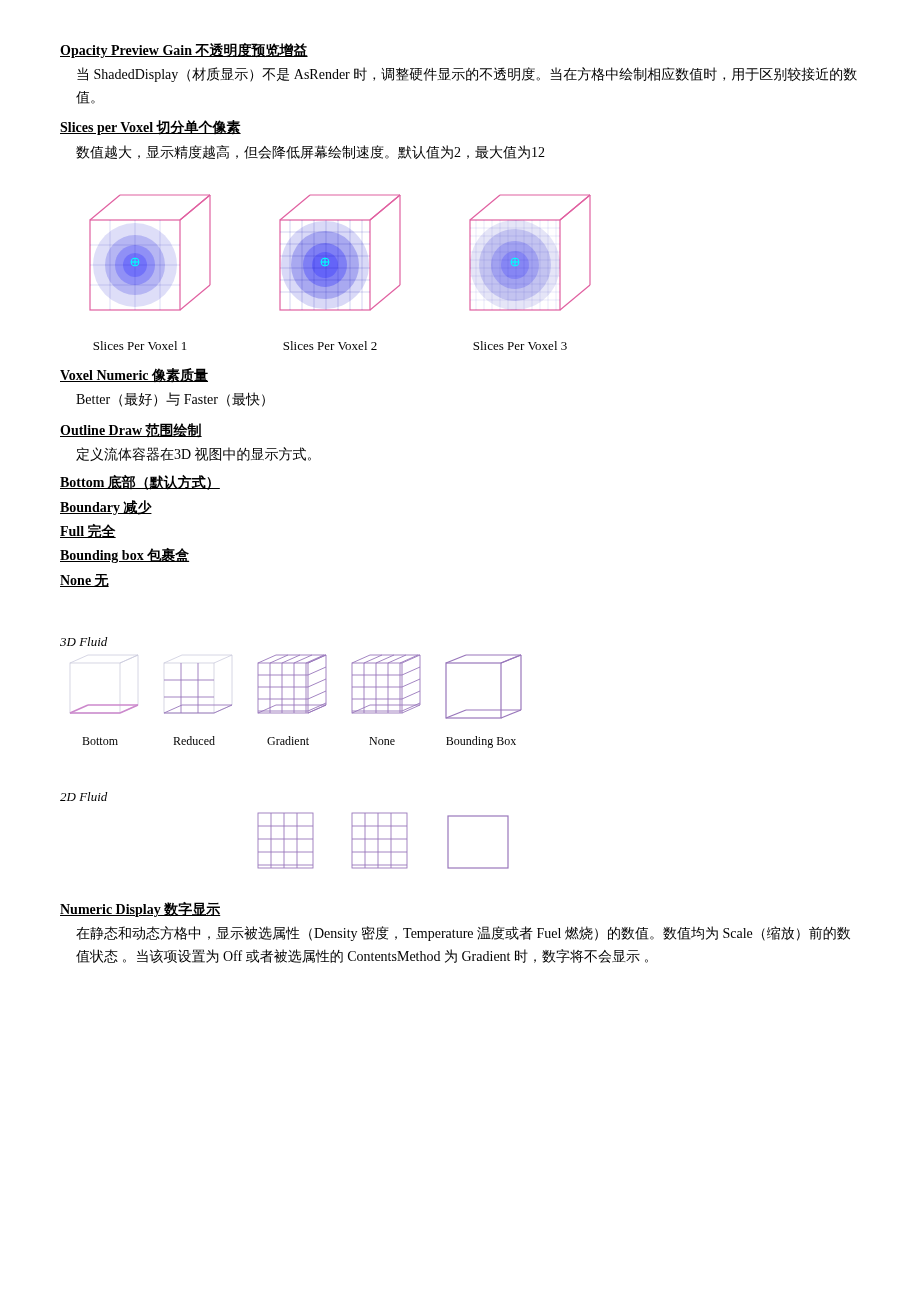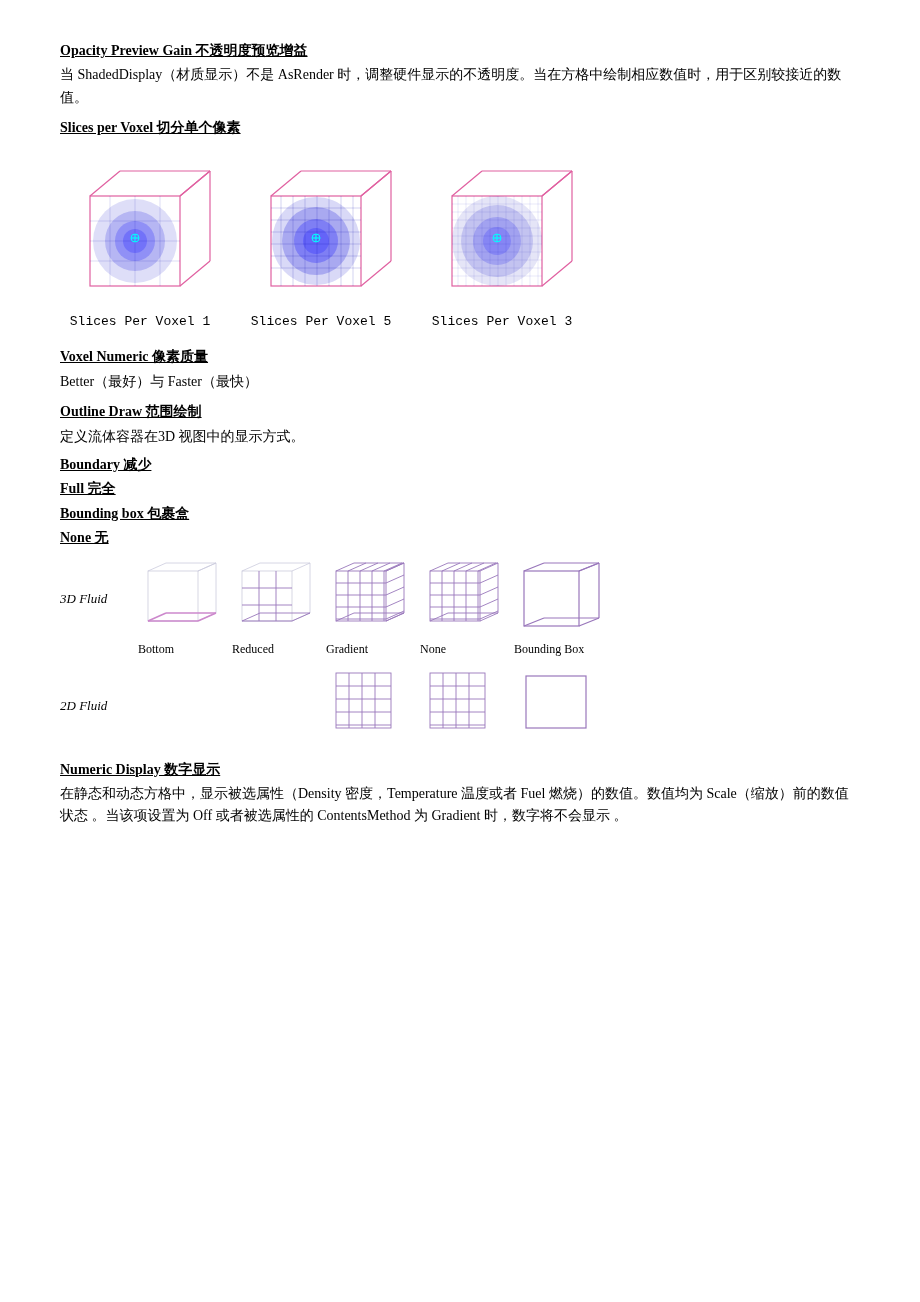--- a/index.html
+++ b/index.html
@@ -12,65 +12,64 @@
       max-width: 920px;
       line-height: 1.6;
     }
     .section { margin-bottom: 8px; }
     .heading-line {
       font-weight: bold;
       text-decoration: underline;
       margin-bottom: 2px;
       display: block;
     }
-    .para { margin-bottom: 6px; }
+    .para { margin-bottom: 6px; margin-left: 16px; }
     .sub-heading {
       font-weight: bold;
       text-decoration: underline;
       display: block;
       margin-bottom: 2px;
     }
     
     .voxel-row {
       display: flex;
       flex-direction: row;
-      gap: 21px;
+      gap: 30px;
       align-items: flex-end;
-      margin: 16px 0 14px 0;
-      font-family: Liberation Mono, monospace;
+      margin: 16px 0 8px 0;
     }
     .voxel-item {
       display: flex;
       flex-direction: column;
       align-items: center;
     }
     .voxel-caption {
       font-size: 13px;
       margin-top: 6px;
       text-align: center;
     }
     
     .cube-svg {
       display: block;
     }
     .boundary-col {
       display: flex;
       flex-direction: column;
-      align-items: flex-start;
+      align-items: center;
     }
     .boundary-caption {
       font-size: 12px;
       margin-top: 4px;
       text-align: center;
     }
     .fluid-row {
       display: flex;
-      flex-direction: row;
+      flex-direction: column;
       align-items: flex-start;
-      gap: 8px;
+      gap: 0;
     }
     .fluid-label {
       font-size: 13px;
       font-style: italic;
       width: 70px;
       padding-top: 28px;
       flex-shrink: 0;
     }
     .fluid-cubes {
       display: flex;
@@ -82,20 +81,21 @@
 </head>
 <body>
 
 <div class="section">
   <span class="heading-line">Opacity Preview Gain  不透明度预览增益</span>
   <p class="para">当 ShadedDisplay（材质显示）不是 AsRender 时，调整硬件显示的不透明度。当在方格中绘制相应数值时，用于区别较接近的数值。</p>
 </div>
 
 <div class="section">
   <span class="heading-line">Slices per Voxel  切分单个像素</span>
+  <p class="para">数值越大，显示精度越高，但会降低屏幕绘制速度。默认值为2，最大值为12</p>
 
   <div class="voxel-row">
 
     <div class="voxel-item">
       <svg class="cube-svg" width="160" height="150" viewBox="0 0 160 150">
 
         <g stroke="#e060a0" stroke-width="1.2" fill="none">
 
           <rect x="30" y="40" width="90" height="90"></rect>
 
@@ -154,21 +154,21 @@
         <line x1="30" y1="52" x2="120" y2="52" stroke="rgba(0,0,180,0.25)" stroke-width="0.7"></line>
         <line x1="30" y1="64" x2="120" y2="64" stroke="rgba(0,0,180,0.25)" stroke-width="0.7"></line>
         <line x1="30" y1="76" x2="120" y2="76" stroke="rgba(0,0,180,0.25)" stroke-width="0.7"></line>
         <line x1="30" y1="88" x2="120" y2="88" stroke="rgba(0,0,180,0.25)" stroke-width="0.7"></line>
         <line x1="30" y1="100" x2="120" y2="100" stroke="rgba(0,0,180,0.25)" stroke-width="0.7"></line>
         <line x1="30" y1="112" x2="120" y2="112" stroke="rgba(0,0,180,0.25)" stroke-width="0.7"></line>
         <line x1="71" y1="82" x2="79" y2="82" stroke="cyan" stroke-width="1.2"></line>
         <line x1="75" y1="78" x2="75" y2="86" stroke="cyan" stroke-width="1.2"></line>
         <circle cx="75" cy="82" r="4" stroke="cyan" stroke-width="1" fill="none"></circle>
       </svg>
-      <span class="voxel-caption">Slices Per Voxel 5</span>
+      <span class="voxel-caption">Slices Per Voxel 2</span>
     </div>
 
     <div class="voxel-item">
       <svg class="cube-svg" width="160" height="150" viewBox="0 0 160 150">
         <g stroke="#e060a0" stroke-width="1.2" fill="none">
           <rect x="30" y="40" width="90" height="90"></rect>
           <line x1="30" y1="40" x2="60" y2="15"></line>
           <line x1="120" y1="40" x2="150" y2="15"></line>
           <line x1="60" y1="15" x2="150" y2="15"></line>
           <line x1="120" y1="40" x2="150" y2="15"></line>
@@ -212,20 +212,21 @@
 </div>
 
 <div class="section">
   <span class="sub-heading">Voxel Numeric  像素质量</span>
   <p class="para">Better（最好）与 Faster（最快）</p>
 </div>
 
 <div class="section">
   <span class="sub-heading">Outline Draw  范围绘制</span>
   <p class="para">定义流体容器在3D 视图中的显示方式。</p>
+  <span class="sub-heading">Bottom  底部（默认方式）</span>
   <span class="sub-heading">Boundary  减少</span>
   <span class="sub-heading">Full  完全</span>
   <span class="sub-heading">Bounding box  包裹盒</span>
   <span class="sub-heading">None  无</span>
 
   <div style="margin-top: 12px;">
 
     <div class="fluid-row">
       <div class="fluid-label">3D Fluid</div>
       <div class="fluid-cubes">

